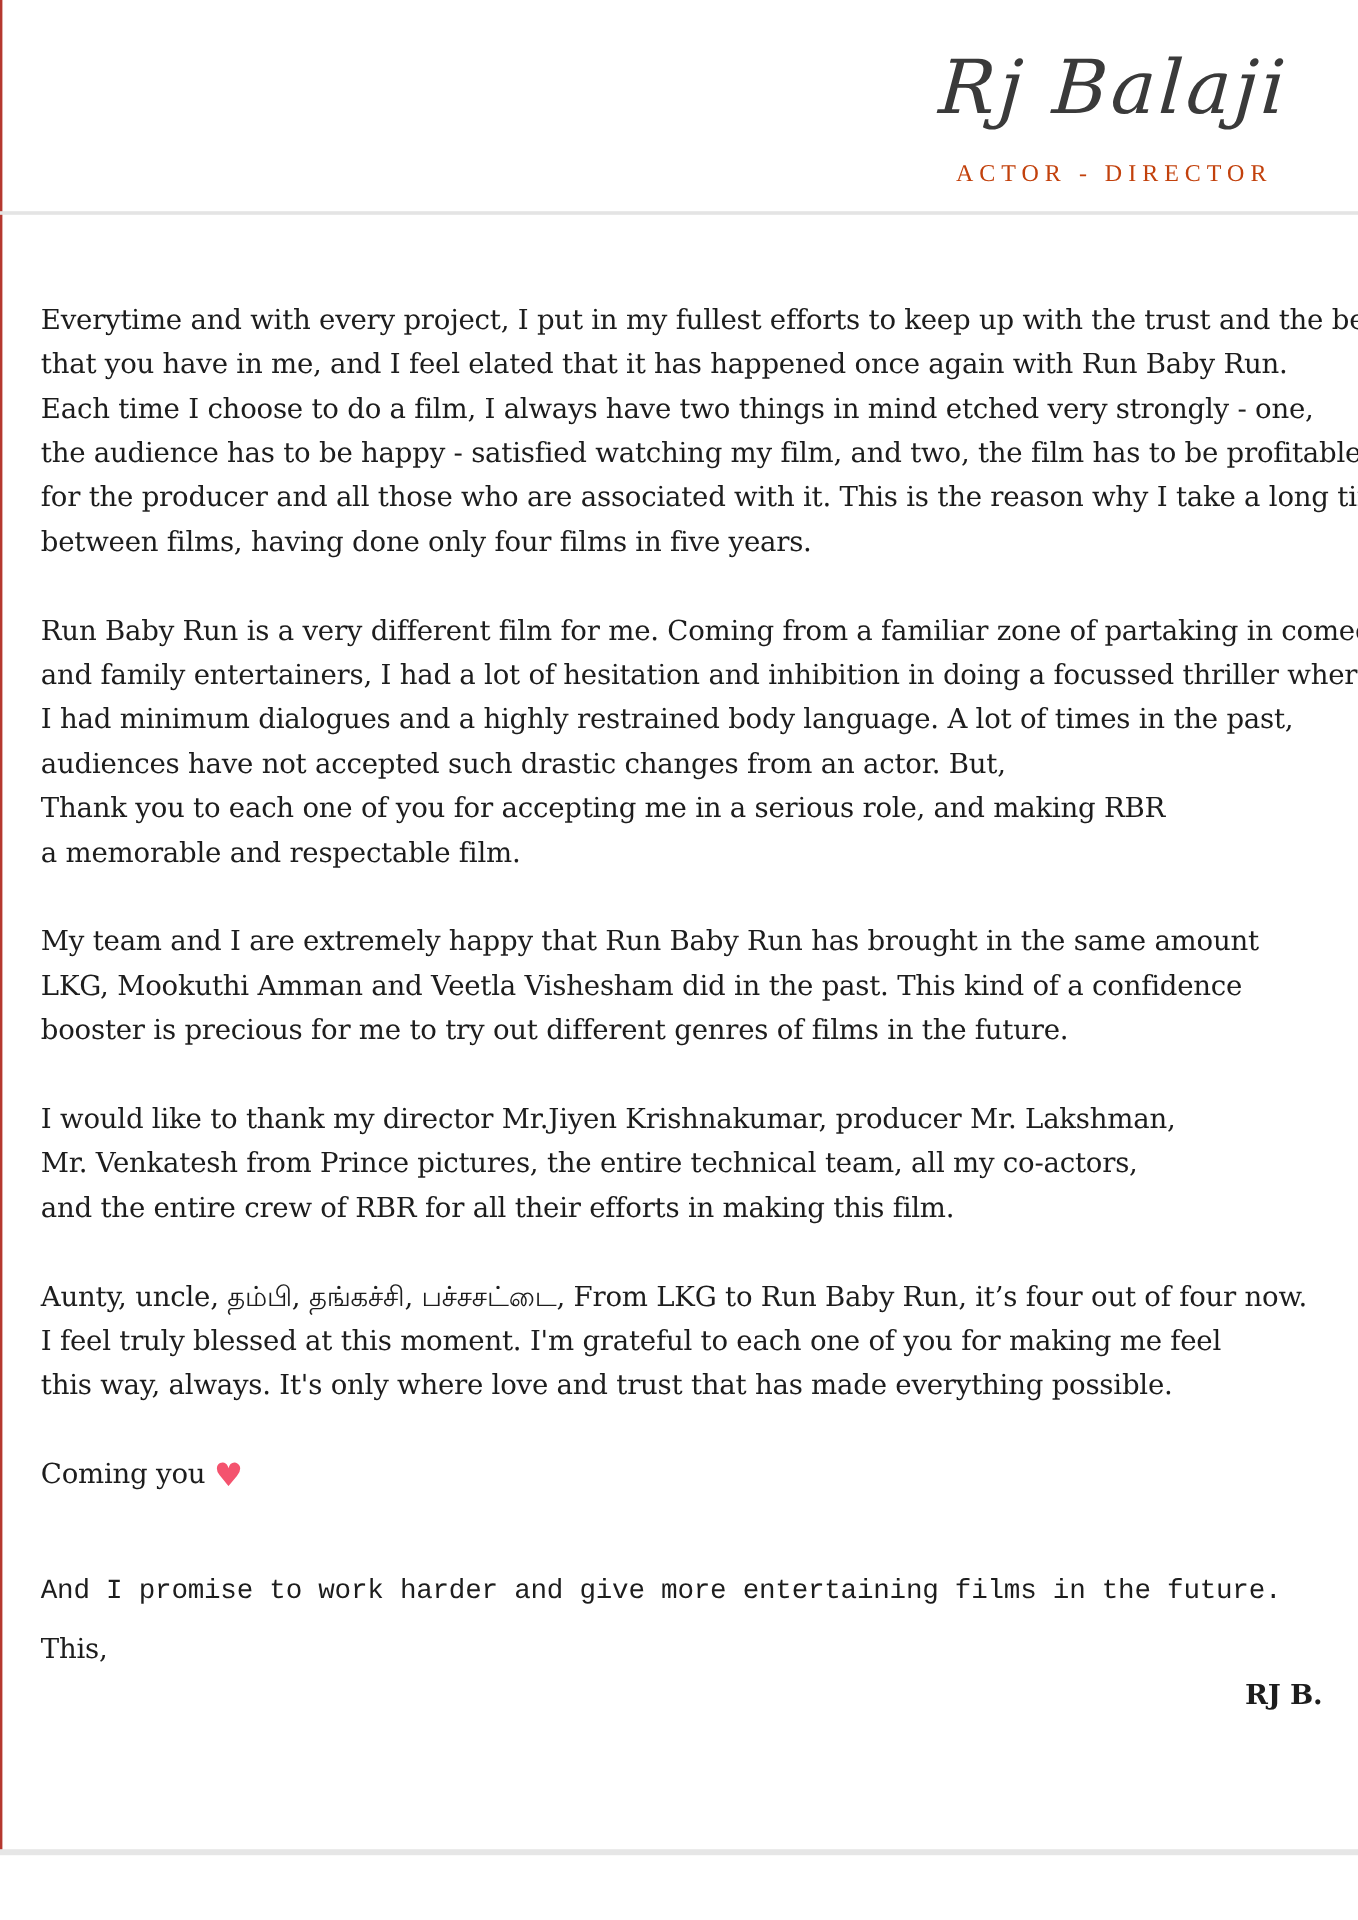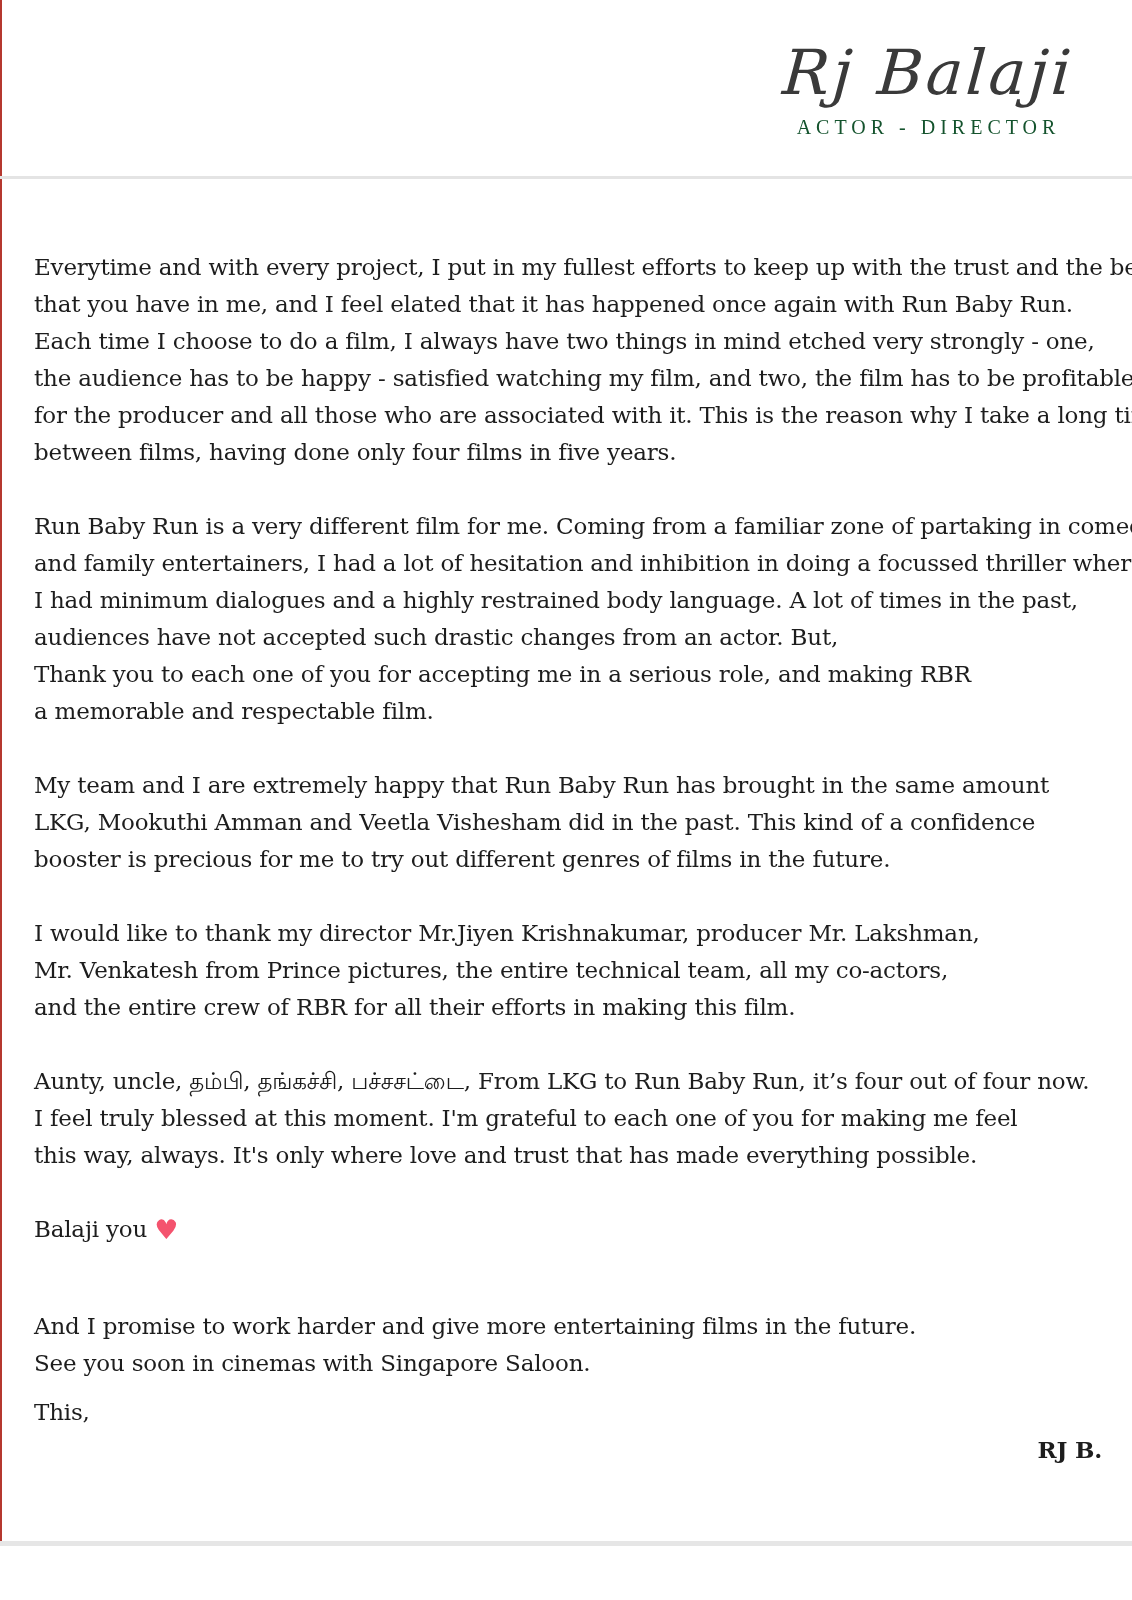--- a/index.html
+++ b/index.html
@@ -26,25 +26,25 @@
   .logo {
     font-family: "DejaVu Serif", serif;
     font-style: italic;
     font-size: 62px;
     line-height: 86px;
     color: #3a3a3a;
     letter-spacing: 3px;
     transform: skewX(-4deg);
   }
   .logo-sub {
-    margin-top: 0;
+    margin-top: 18px;
     font-family: "Liberation Serif", serif;
     font-size: 20px;
     letter-spacing: 5px;
-    color: #14532d;
+    color: #c2410c;
   }
   .divider-top {
     position: absolute;
     top: 176px; left: 0;
     width: 100%; height: 3px;
     background: #e4e4e4;
   }
   .divider-bottom {
     position: absolute;
     top: 1541px; left: 0;
@@ -61,21 +61,21 @@
   .para { margin: 0 0 37px 0; }
   .line { white-space: nowrap; }
   .thank-you { margin: 0 0 60px 0; }
   .heart {
     color: #f4536e;
     font-size: 27px;
     font-family: "DejaVu Sans", sans-serif;
     vertical-align: -2px;
     letter-spacing: 0;
   }
-  .closing { margin: 13px 0 12px 0; }
+  .closing { margin: 13px 0 12px 0; font-family: Liberation Mono, monospace; }
   .signoff-name { font-weight: bold; text-align: right; }
 </style>
 </head>
 <body>
 
 <div class="page">
 
   <div class="left-accent"></div>
 
   <div class="header">
@@ -117,27 +117,26 @@
       <div class="line">and the entire crew of RBR for all their efforts in making this film.</div>
     </div>
 
     <div class="para">
       <div class="line">Aunty, uncle, தம்பி, தங்கச்சி, பச்சசட்டை, From LKG to Run Baby Run, it’s four out of four now.</div>
       <div class="line">I feel truly blessed at this moment. I'm grateful to each one of you for making me feel</div>
       <div class="line">this way, always. It's only where love and trust that has made everything possible.</div>
     </div>
 
     <div class="thank-you">
-      <span>Balaji you</span>
+      <span>Coming you</span>
       <span class="heart">♥</span>
     </div>
 
     <div class="para closing">
       <div class="line">And I promise to work harder and give more entertaining films in the future.</div>
-      <div class="line">See you soon in cinemas with Singapore Saloon.</div>
     </div>
 
     <div class="signoff">
       <div class="line">This,</div>
       <div class="line signoff-name">RJ B.</div>
     </div>
 
   </div>
 
   <div class="divider-bottom"></div>

